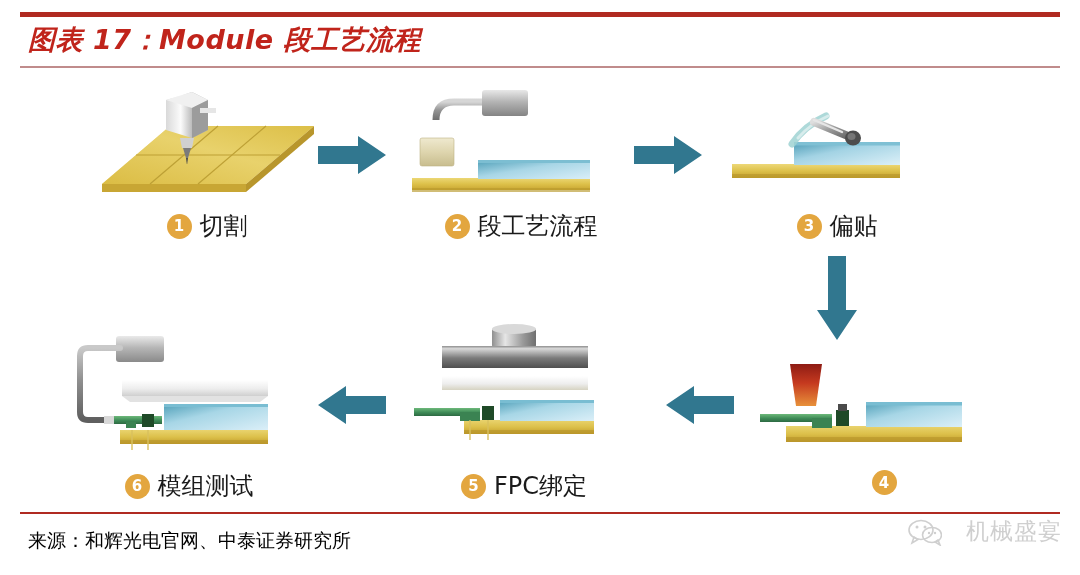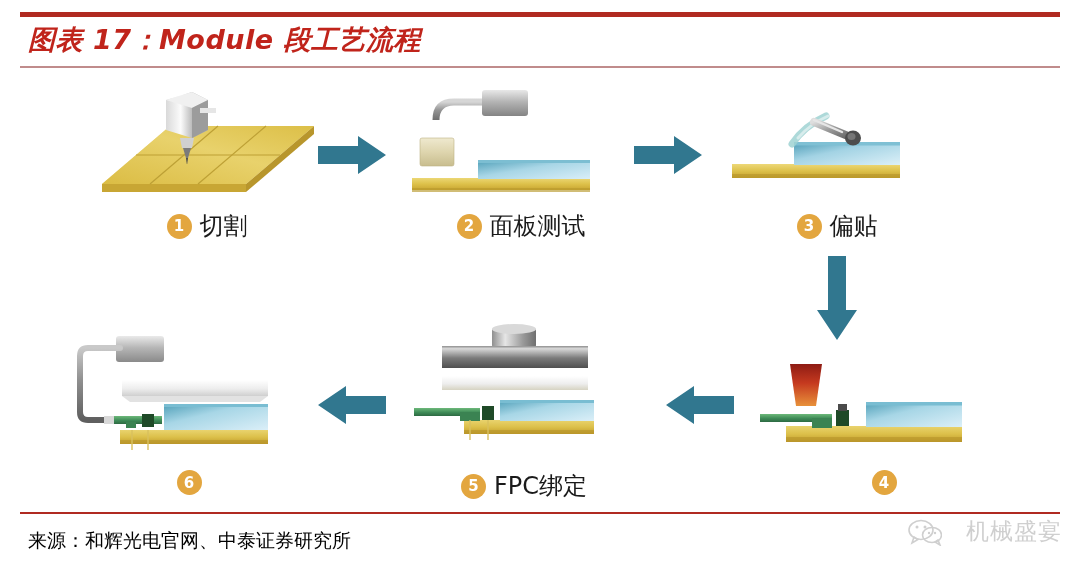--- a/index.html
+++ b/index.html
@@ -220,21 +220,21 @@
 
           <rect x="6" y="94" width="178" height="12" fill="url(#goldbar2)"></rect>
           <rect x="6" y="104" width="178" height="4" fill="#b99a2c" opacity="0.65"></rect>
 
           <rect x="72" y="76" width="112" height="19" fill="url(#bluep2)"></rect>
           <rect x="72" y="76" width="112" height="3" fill="#7cbed2"></rect>
         </svg>
       </div>
       <div class="caption">
         <span class="badge">2</span>
-        <span class="cap-text">面板测试</span>
+        <span class="cap-text">段工艺流程</span>
       </div>
     </div>
 
     <div class="arrow" style="left:632px; top:62px;">
       <svg width="72" height="42" viewBox="0 0 72 42">
         <polygon points="2,12 42,12 42,2 70,21 42,40 42,30 2,30" fill="#31778f"></polygon>
       </svg>
     </div>
 
     <div class="node" style="left:722px; top:12px; width:230px;">
@@ -461,20 +461,21 @@
           <rect x="40" y="86" width="10" height="8" fill="#d8d8d8"></rect>
 
           <rect x="78" y="84" width="12" height="13" fill="#1f4a28"></rect>
           <rect x="62" y="92" width="10" height="6" fill="#3b8352"></rect>
           <line x1="68" y1="100" x2="68" y2="120" stroke="#d9c05e" stroke-width="1.4"></line>
           <line x1="84" y1="100" x2="84" y2="120" stroke="#d9c05e" stroke-width="1.4"></line>
         </svg>
       </div>
       <div class="caption">
         <span class="badge">6</span>
+        <span class="cap-text">模组测试</span>
       </div>
     </div>
 
   </div>
 
   <div class="rule-bottom"></div>
   <div class="source">来源：和辉光电官网、中泰证券研究所</div>
 
   <div class="watermark">
     <span class="wm-icon">

